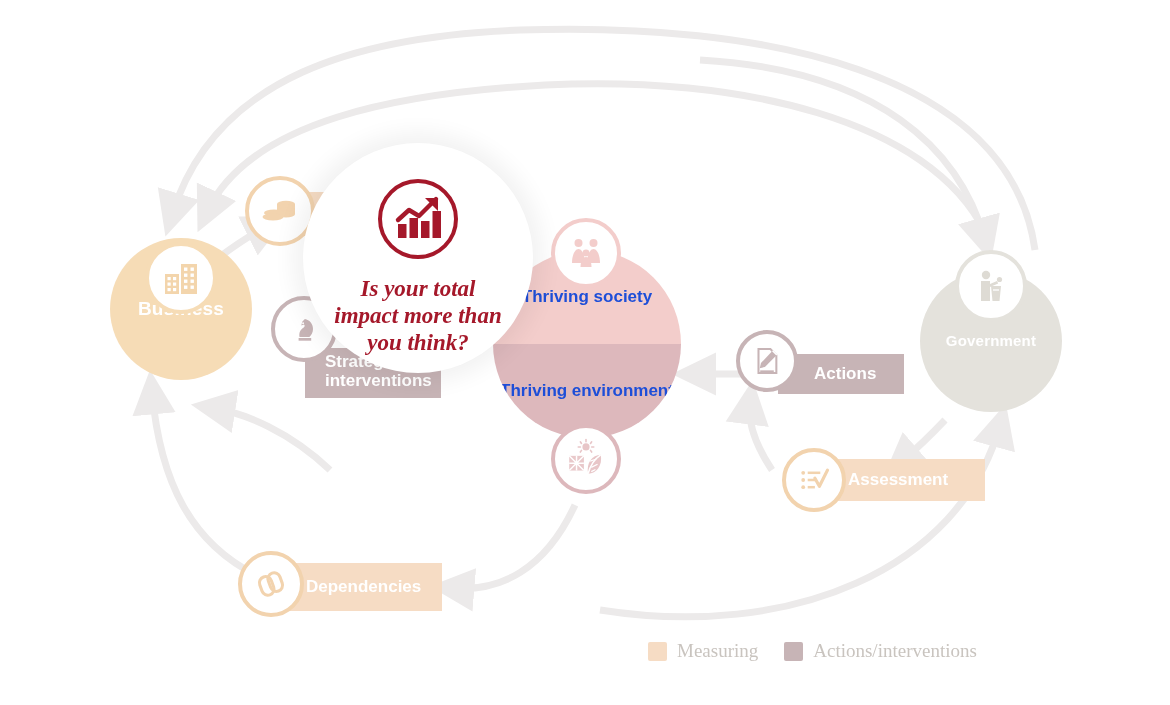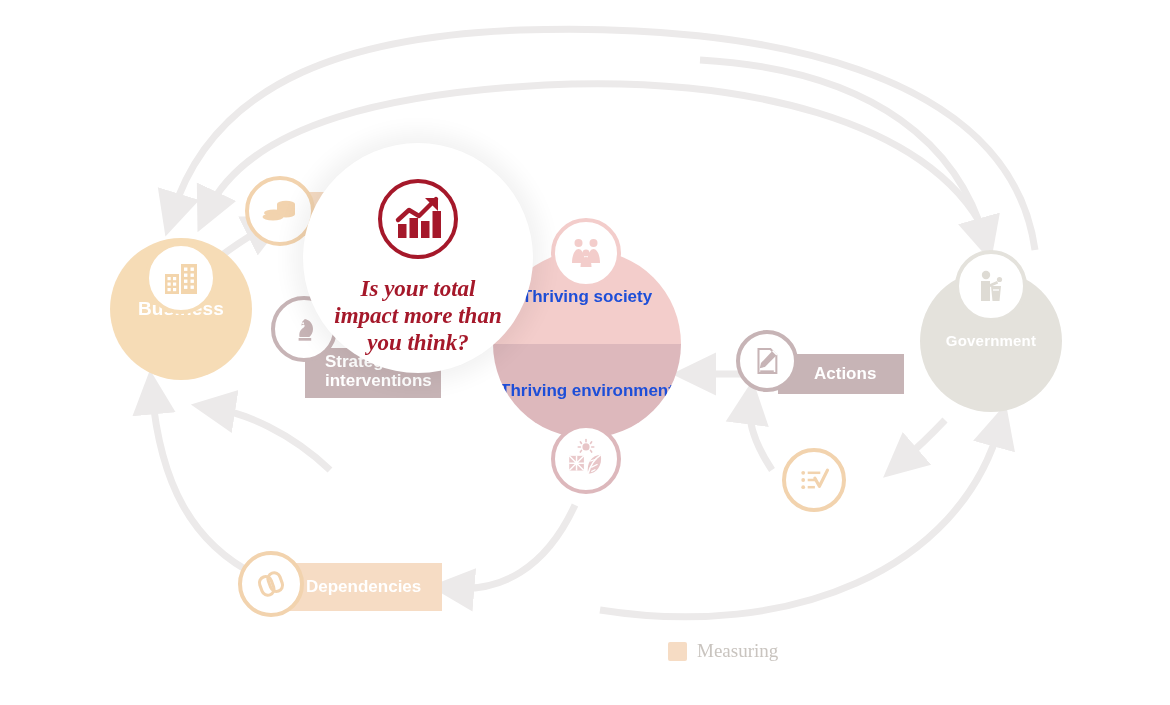--- a/index.html
+++ b/index.html
@@ -135,21 +135,20 @@
     line-height: 1.18;
   }
 
   
   #legend {
     position: absolute;
     left: 648px; top: 640px;
     display: flex;
     align-items: center;
     gap: 26px;
-    margin-left: 20px;
   }
   .legend-item {
     display: flex;
     align-items: center;
     gap: 10px;
   }
   .legend-swatch {
     width: 19px; height: 19px;
     border-radius: 2px;
   }
@@ -304,20 +303,23 @@
   </div>
   <div class="icon-badge" style="left:736px; top:330px; width:62px; height:62px; border:4px solid #c7b4b6;">
     <svg width="34" height="34" viewBox="0 0 40 40" fill="#c7b4b6">
       <path d="M10 6 h14 l7 7 v21 h-21 z" fill="#ffffff" stroke="#c7b4b6" stroke-width="2.4"></path>
       <path d="M12 31 h16 v2.4 h-16 z"></path>
       <path d="M26.5 8 l5 5 l-14 14 l-6 1.4 l1.4 -6 z" fill="#c7b4b6"></path>
       <path d="M26.5 8 l5 5" stroke="#ffffff" stroke-width="1.6"></path>
     </svg>
   </div>
 
+  <div class="pill pill-measuring" style="left:810px; top:459px; width:175px; height:42px; padding-left:38px;">
+    <span class="pill-text">Assessment</span>
+  </div>
   <div class="icon-badge" style="left:782px; top:448px; width:64px; height:64px; border:4px solid #f2d3ae;">
     <svg width="36" height="36" viewBox="0 0 40 40" fill="#f2d3ae">
       <circle cx="8" cy="12" r="2.1"></circle>
       <circle cx="8" cy="20" r="2.1"></circle>
       <circle cx="8" cy="28" r="2.1"></circle>
       <rect x="13" y="10.6" width="14" height="2.8"></rect>
       <rect x="13" y="18.6" width="10" height="2.8"></rect>
       <rect x="13" y="26.6" width="8" height="2.8"></rect>
       <path d="M21 18 l5 9 l9 -18" fill="none" stroke="#f2d3ae" stroke-width="3.6" stroke-linecap="round" stroke-linejoin="round"></path>
     </svg>
@@ -348,15 +350,19 @@
       <path d="M49 21 H62 V34 Z" fill="#a5182a"></path>
     </svg>
     <div id="center-question">Is your total impact more than you think?</div>
   </div>
 
   <div id="legend">
     <div class="legend-item">
       <span class="legend-swatch" style="background:#f6dcc4;"></span>
       <span class="legend-label">Measuring</span>
     </div>
+    <div class="legend-item">
+      <span class="legend-swatch" style="background:#c7b4b6;"></span>
+      <span class="legend-label">Actions/interventions</span>
+    </div>
   </div>
 
 </div>
 
 </body></html>

